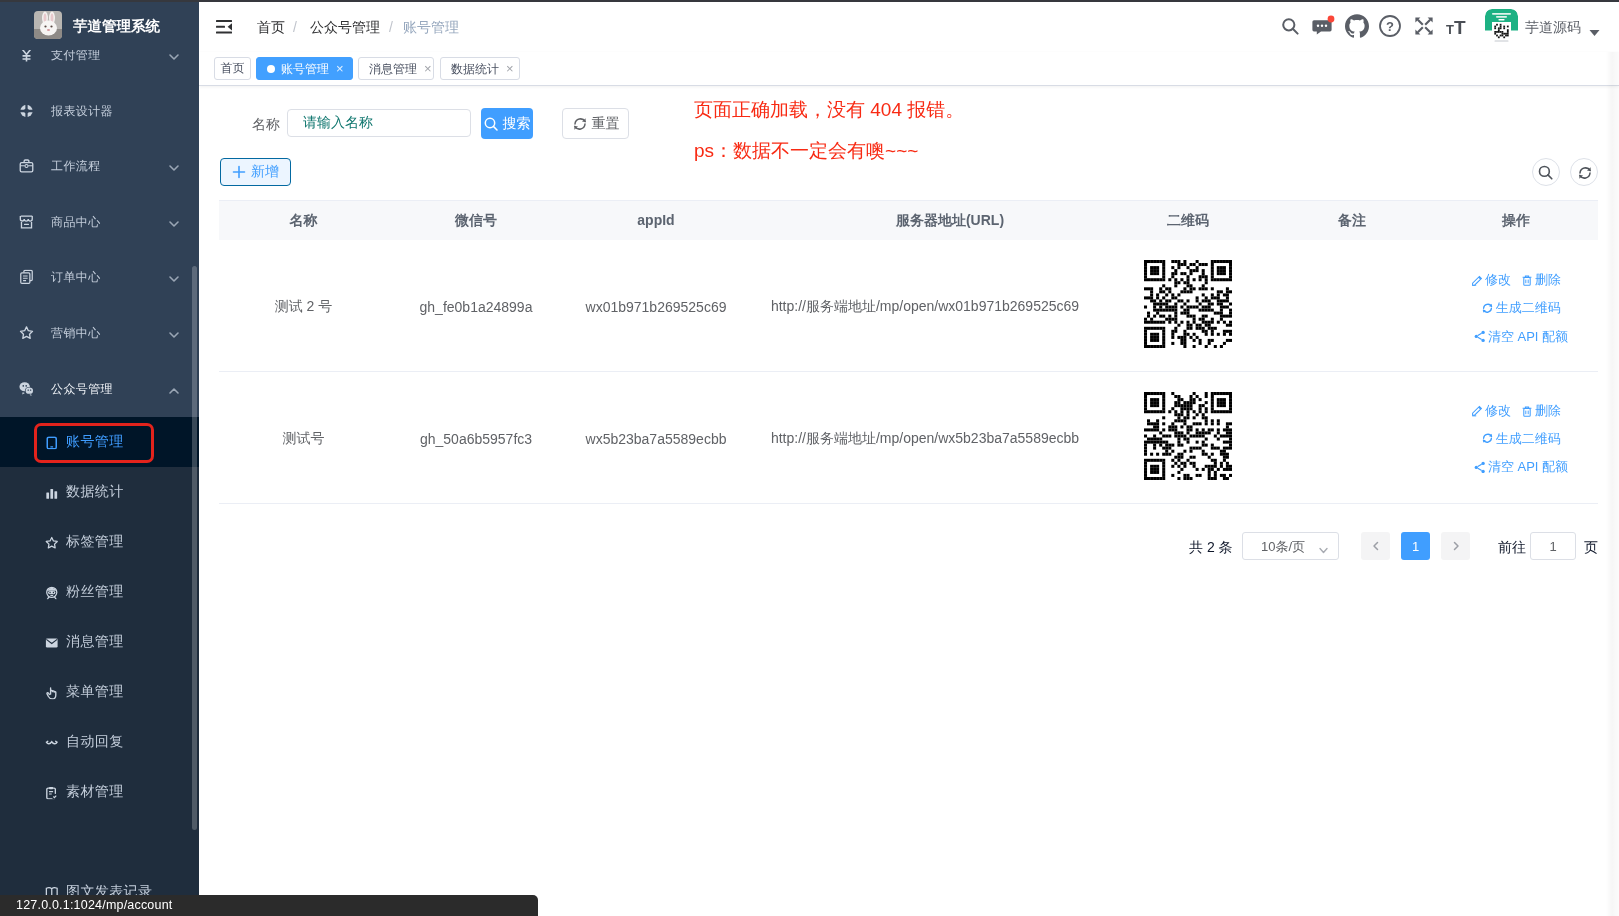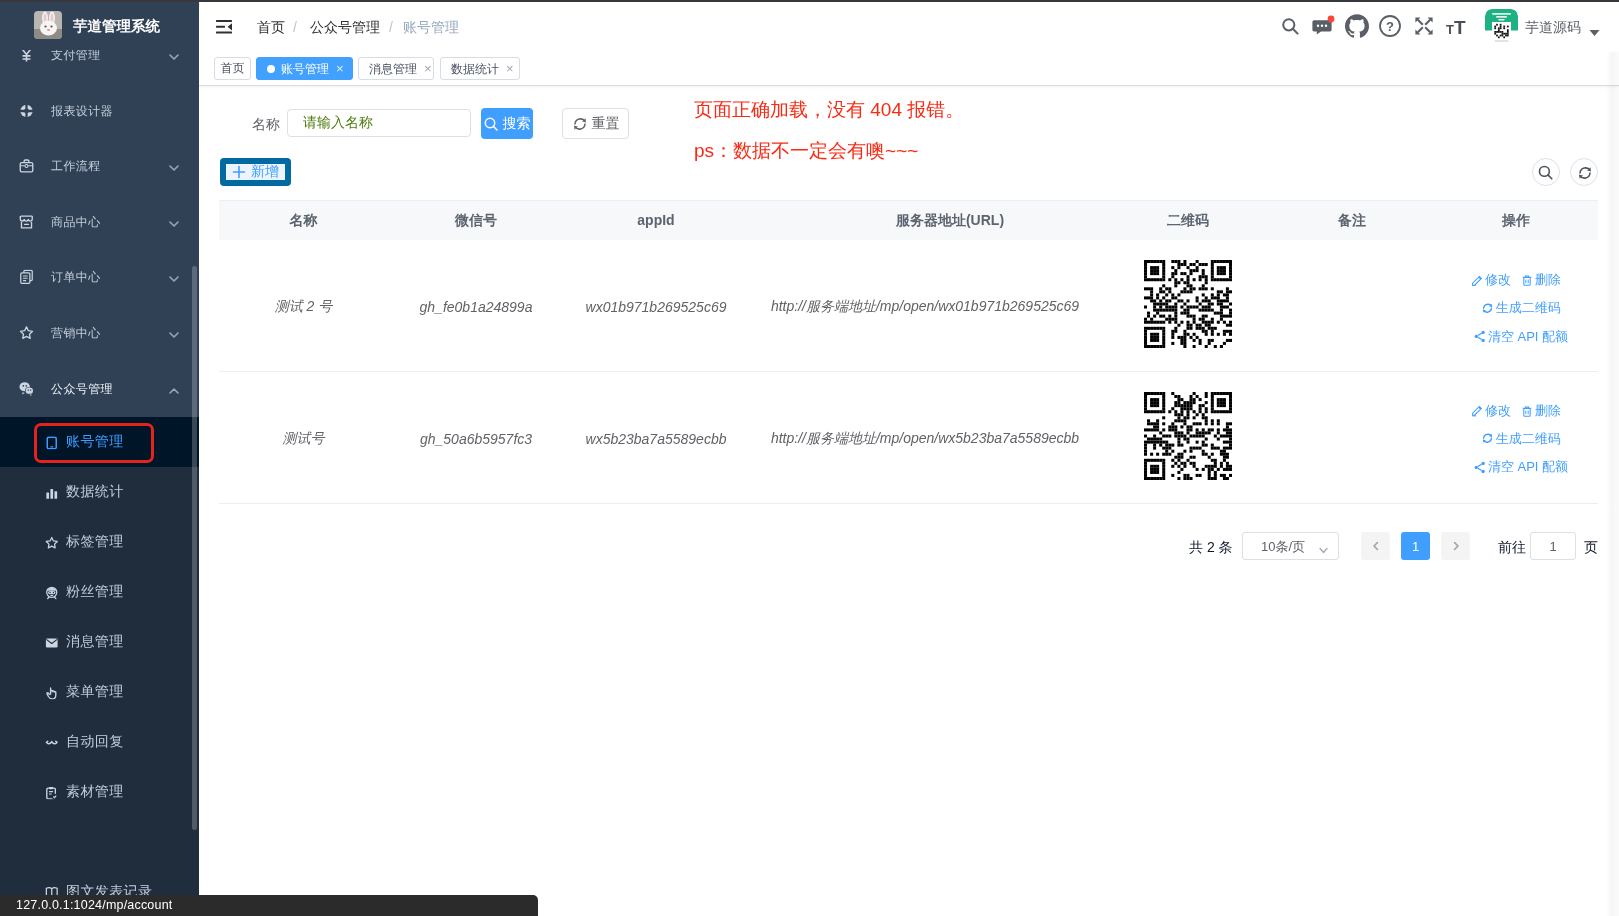--- a/index.html
+++ b/index.html
@@ -39,30 +39,30 @@
 #caret{position:absolute;left:1589px;top:29px;width:11px;height:8px;}
 
 #tagsbar{position:absolute;left:199px;top:52px;width:1420px;height:33px;background:#fff;border-bottom:1px solid #d8dce5;box-shadow:0 1px 3px 0 rgba(0,0,0,.06);z-index:5;}
 .tag{position:absolute;top:56.5px;height:23.5px;box-sizing:border-box;border:1px solid #d8dce5;background:#fff;color:#495060;font-size:12px;line-height:21.5px;border-radius:3px;white-space:nowrap;z-index:6;}
 .tag.on{background:#42a0ff;border-color:#42a0ff;color:#fff;}
 .tag .dot{display:inline-block;width:8px;height:8px;border-radius:50%;background:#fff;margin-right:6px;position:relative;top:0px;}
 .tag .x{display:inline-block;font-size:13px;margin-left:7px;opacity:.85;}
 
 #lblname{position:absolute;left:252px;top:116px;font-size:14px;color:#606266;font-weight:500;}
 #inpname{position:absolute;left:287px;top:109px;width:184px;height:28px;box-sizing:border-box;border:1px solid #dcdfe6;border-radius:4px;background:#fff;}
-#inpname .ph{position:absolute;left:15px;top:50%;transform:translateY(-50%);color:#4d7c0f;font-size:14px;}
+#inpname .ph{position:absolute;left:15px;top:50%;transform:translateY(-50%);color:#0f766e;font-size:14px;}
 .btn{position:absolute;box-sizing:border-box;border-radius:4px;font-size:14px;display:flex;align-items:center;justify-content:center;white-space:nowrap;}
 #btnsearch{left:481px;top:108px;width:52px;height:31px;background:#409eff;color:#fff;}
 #btnreset{left:562px;top:108px;width:67px;height:31px;background:#fff;border:1px solid #dcdfe6;color:#606266;}
-#btnadd{left:220px;top:158px;width:71px;height:28px;background:#ecf5ff;border:6px solid #0369a1;color:#409eff;}
+#btnadd{left:220px;top:158px;width:71px;height:28px;background:#ecf5ff;border:1px solid #0369a1;color:#409eff;}
 .redline{position:absolute;left:694px;color:#f82a13;font-size:19px;line-height:21px;white-space:nowrap;}
 .cbtn{position:absolute;width:28px;height:28px;border-radius:50%;border:1px solid #dde1e8;box-sizing:border-box;background:#fff;display:flex;align-items:center;justify-content:center;color:#4e535a;}
 #thead{position:absolute;left:219px;top:200px;width:1379px;height:40px;background:#f7f8fa;border-top:1px solid #ebeef5;box-sizing:border-box;}
 .th{position:absolute;top:212px;font-size:14px;font-weight:600;color:#5c6470;white-space:nowrap;transform:translateX(-50%);}
-.td{position:absolute;font-size:14px;color:#606266;white-space:nowrap;transform:translate(-50%,-50%);font-style:italic;}
+.td{position:absolute;font-size:14px;color:#606266;white-space:nowrap;transform:translate(-50%,-50%);}
 .tline{position:absolute;left:219px;width:1379px;height:1px;background:#ebeef5;}
 .op{position:absolute;font-size:13px;color:#409eff;white-space:nowrap;transform:translate(-50%,-50%);display:flex;align-items:center;}
 .op svg{margin-right:2px;}
 .qr{position:absolute;left:1144px;width:88px;height:88px;}
 
 .pg{position:absolute;font-size:14px;color:#0f172a;white-space:nowrap;}
 #pgsel{position:absolute;left:1242px;top:532px;width:97px;height:28px;box-sizing:border-box;border:1px solid #dcdfe6;border-radius:3px;background:#fff;}
 #pgsel .t{position:absolute;left:18px;top:5px;font-size:13px;color:#606266;}
 #pgsel .ch{position:absolute;right:9px;top:9px;width:11px;height:11px;color:#a8abb2;}
 .pbtn{position:absolute;top:532px;width:29px;height:28px;border-radius:3px;background:#f4f4f5;display:flex;align-items:center;justify-content:center;color:#9c9fa6;}

